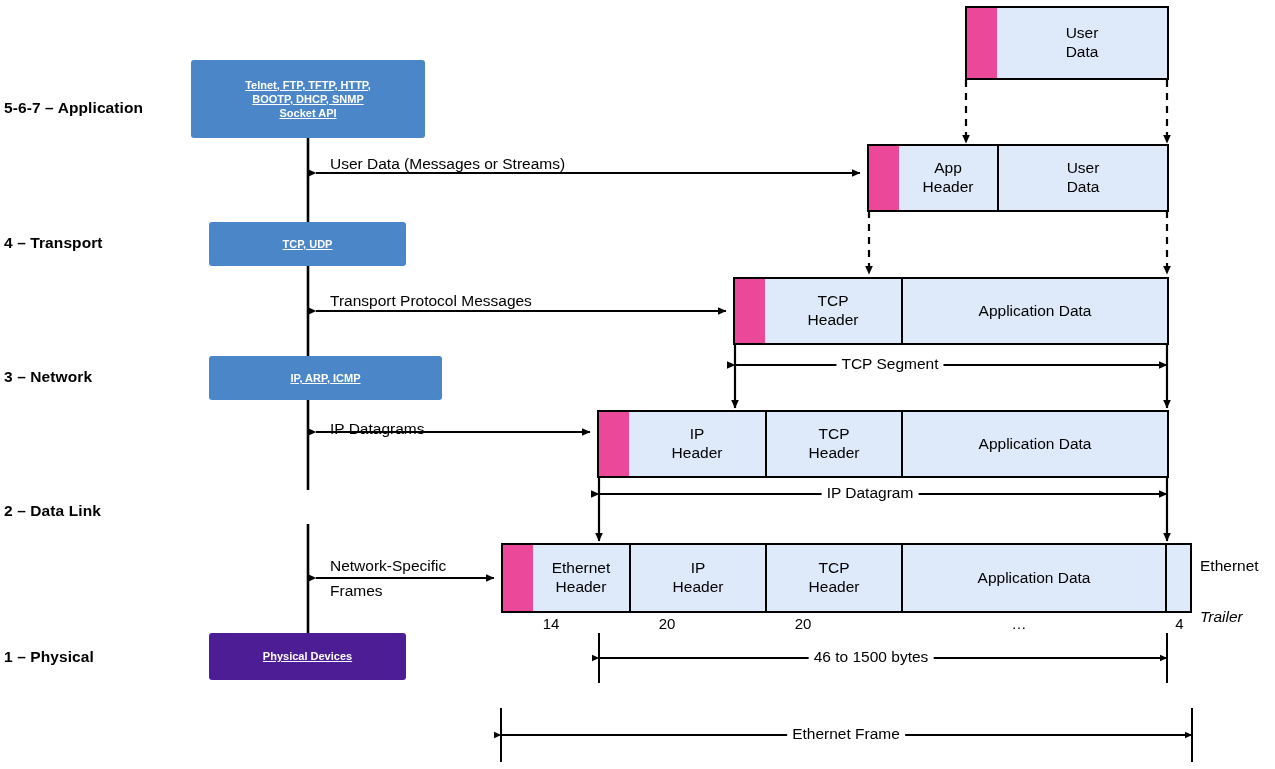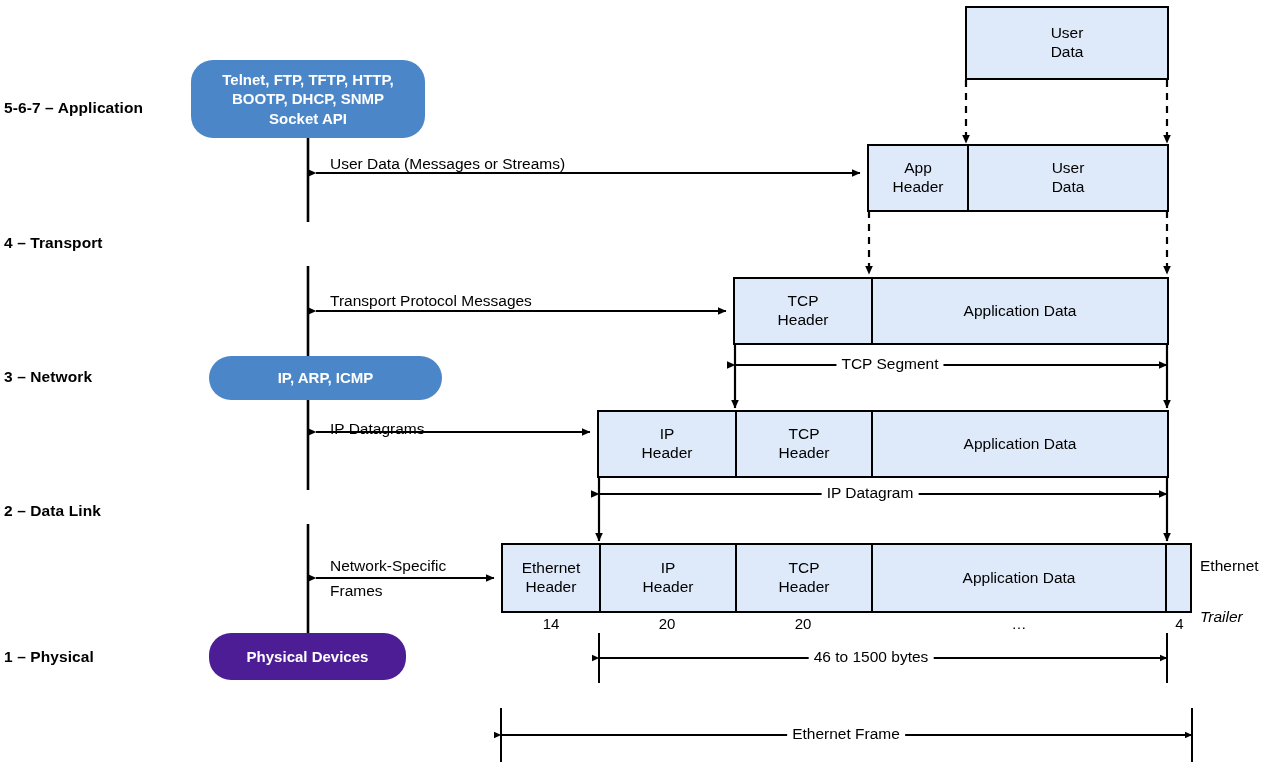--- a/index.html
+++ b/index.html
@@ -3,26 +3,26 @@
 <meta charset="utf-8">
 <style>
   html,body{margin:0;padding:0;background:#ffffff;}
   body{width:1275px;height:769px;font-family:"Liberation Sans",sans-serif;color:#000;}
   #stage{position:relative;width:1275px;height:769px;overflow:hidden;background:#fff;}
 
   
   .layer-label{position:absolute;font-weight:bold;font-size:15.5px;color:#000;white-space:nowrap;letter-spacing:.1px;}
 
   
-  .proto-box{position:absolute;border-radius:22px;color:#fff;font-weight:bold;font-size:15px;
+  .proto-box{position:absolute;border-radius:3px;color:#fff;font-weight:bold;font-size:11px;
              display:flex;align-items:center;justify-content:center;text-align:center;line-height:1.30;
-             box-sizing:border-box;padding:2px 6px;}
+             box-sizing:border-box;padding:2px 6px;text-decoration:underline;}
 
   
-  .pkt-row{position:absolute;box-sizing:border-box;border:2px solid #000;display:flex;background:#ec4899;}
+  .pkt-row{position:absolute;box-sizing:border-box;border:2px solid #000;display:flex;background:#ec4899;padding-left:30px;}
   .pkt-cell{box-sizing:border-box;display:flex;align-items:center;justify-content:center;text-align:center;
             font-size:15.5px;line-height:1.22;color:#000;background:#deeafa;}
   .pkt-cell + .pkt-cell{border-left:2px solid #000;}
 
   .plain-text{position:absolute;font-size:15.5px;line-height:1.22;color:#000;white-space:nowrap;}
   .byte-num{position:absolute;font-size:15px;color:#000;text-align:center;}
 
   svg.ink{position:absolute;left:0;top:0;width:1275px;height:769px;overflow:visible;pointer-events:none;}
   .lbl-on-line{position:absolute;font-size:15.5px;color:#000;background:#fff;padding:0 5px;white-space:nowrap;}
 </style>
@@ -94,20 +94,23 @@
   <div class="layer-label" style="left:4px;top:648px;">1 – Physical</div>
 
   <div class="proto-box" style="left:191px;top:60px;width:234px;height:78px;background:#4a86c8;">
     <div>
       <div>Telnet, FTP, TFTP, HTTP,</div>
       <div>BOOTP, DHCP, SNMP</div>
       <div>Socket API</div>
     </div>
   </div>
 
+  <div class="proto-box" style="left:209px;top:222px;width:197px;height:44px;background:#4a86c8;">
+    <div>TCP, UDP</div>
+  </div>
 
   <div class="proto-box" style="left:209px;top:356px;width:233px;height:44px;background:#4a86c8;">
     <div>IP, ARP, ICMP</div>
   </div>
 
 
   <div class="proto-box" style="left:209px;top:633px;width:197px;height:47px;background:#4c1d95;">
     <div>Physical Devices</div>
   </div>
 

